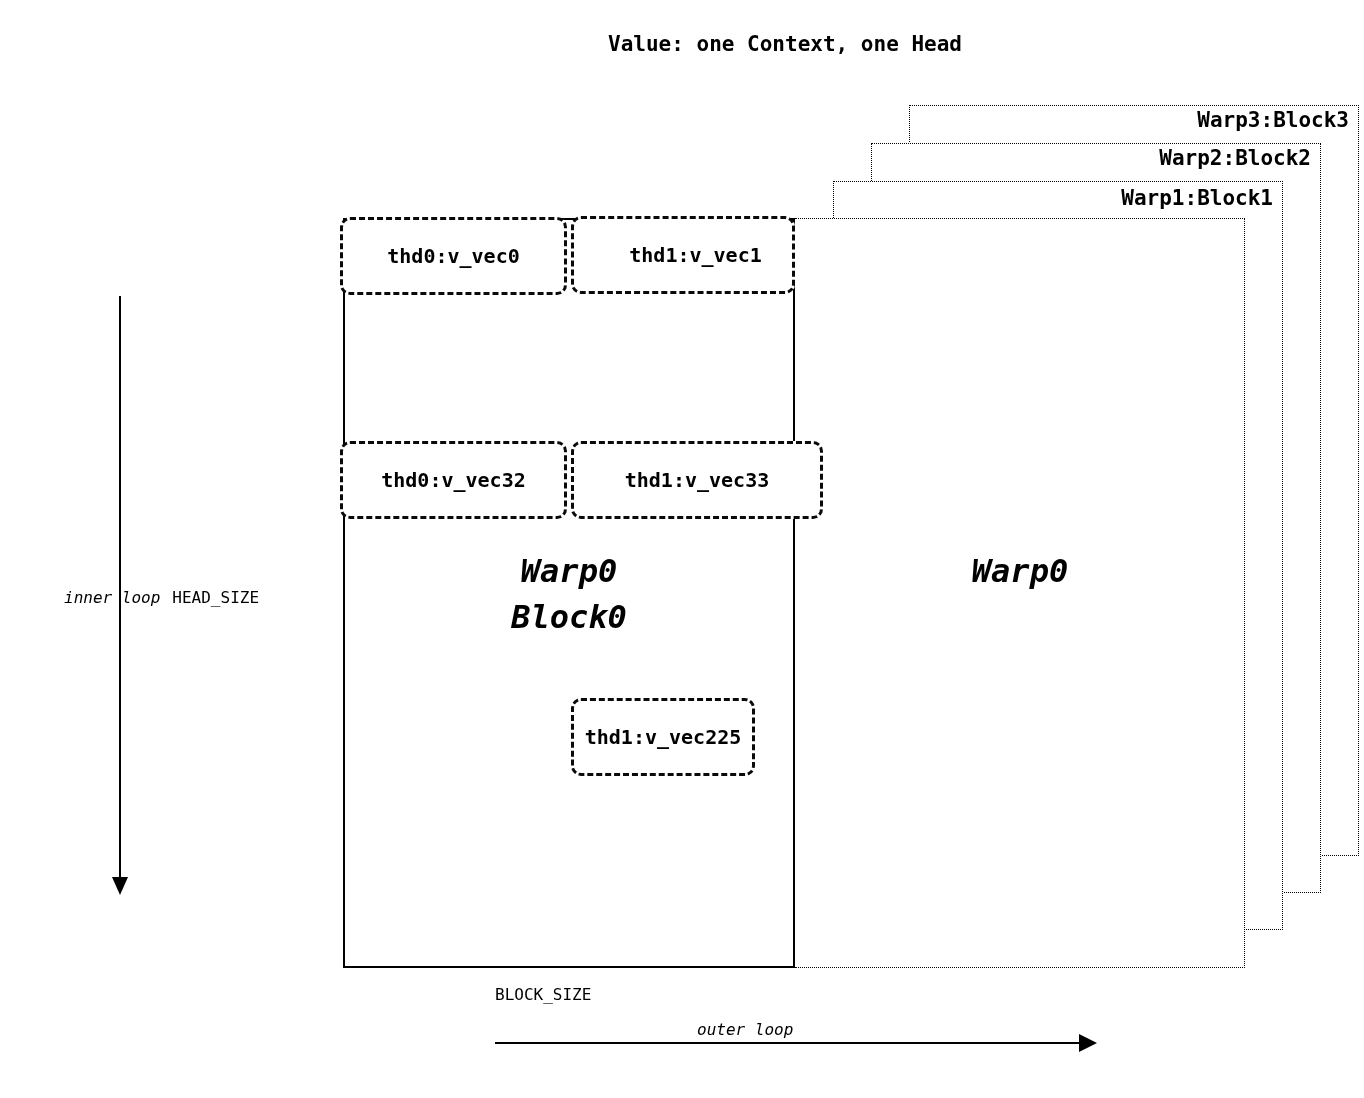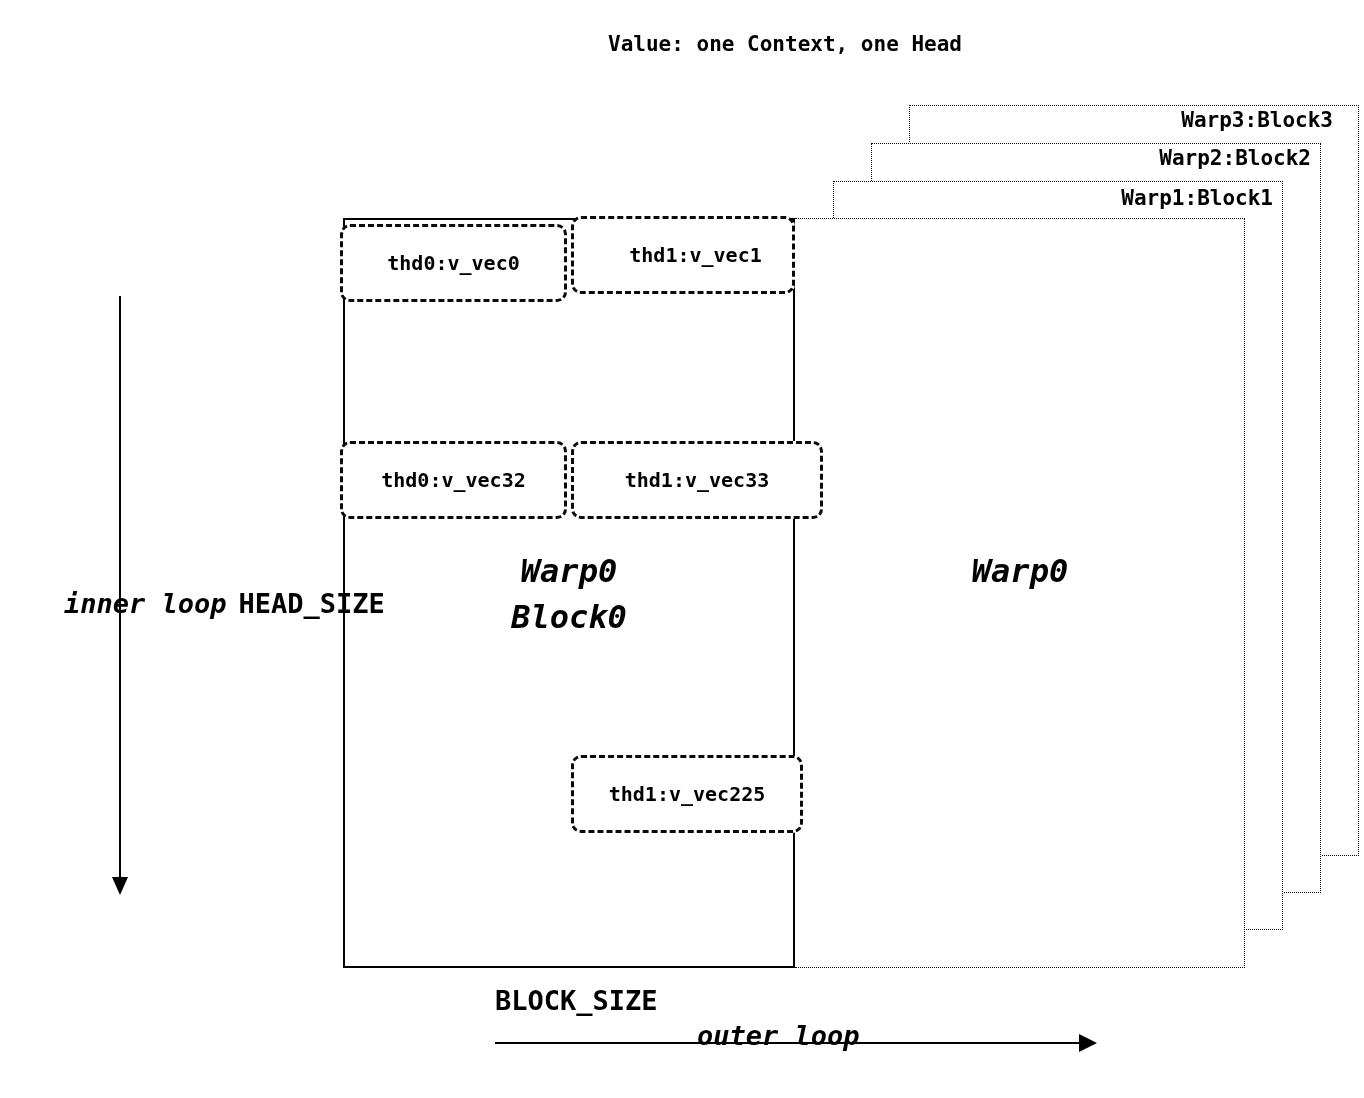--- a/index.html
+++ b/index.html
@@ -79,22 +79,22 @@
   .arrowhead-right {
     position: absolute;
     width: 0; height: 0;
     border-top: 9px solid transparent;
     border-bottom: 9px solid transparent;
     border-left: 18px solid #000;
   }
 
   .axis-label {
     position: absolute;
-    font-size: 27px;
-    font-weight: bold;
+    font-size: 16px;
+    font-weight: normal;
     white-space: nowrap;
   }
   .italic { font-style: italic; }
   .sp { margin-right: 12px; }
   .outer-label { }
 </style>
 </head>
 <body>
 
 <div class="canvas">
@@ -102,39 +102,39 @@
   <div class="title">Value: one Context, one Head</div>
 
   <div class="dotted-panel" style="left:869px; top:105px; width:450px; height:751px;"></div>
   <div class="dotted-panel" style="left:831px; top:143px; width:450px; height:750px;"></div>
   <div class="dotted-panel" style="left:793px; top:181px; width:450px; height:749px;"></div>
 
   <div class="dotted-panel" style="left:755px; top:218px; width:450px; height:750px; border-left:none;"></div>
 
   <div class="solid-panel" style="left:303px; top:218px; width:452px; height:750px;"></div>
 
-  <div class="stack-label" style="right:71px; top:108px;">Warp3:Block3</div>
+  <div class="stack-label" style="right:55px; top:108px;">Warp3:Block3</div>
   <div class="stack-label" style="right:93px; top:146px;">Warp2:Block2</div>
   <div class="stack-label" style="right:131px; top:186px;">Warp1:Block1</div>
 
-  <div class="thd-box" style="left:300px; top:224px; width:227px;">
+  <div class="thd-box" style="left:300px; top:217px; width:227px;">
     <span>thd0:v_vec0</span>
   </div>
   <div class="thd-box" style="left:531px; top:216px; width:224px;padding-left:25px;">
     <span>thd1:v_vec1</span>
   </div>
 
   <div class="thd-box" style="left:300px; top:441px; width:227px;">
     <span>thd0:v_vec32</span>
   </div>
   <div class="thd-box" style="left:531px; top:441px; width:252px;align-items:center;">
     <span>thd1:v_vec33</span>
   </div>
 
-  <div class="thd-box" style="left:531px; top:755px; width:232px;">
+  <div class="thd-box" style="left:531px; top:698px; width:184px;">
     <span>thd1:v_vec225</span>
   </div>
 
   <div class="warp-label" style="left:303px; top:548px; width:452px;">
     <div>Warp0</div>
     <div>Block0</div>
   </div>
   <div class="warp-label" style="left:755px; top:548px; width:450px;">
     <div>Warp0</div>
   </div>

